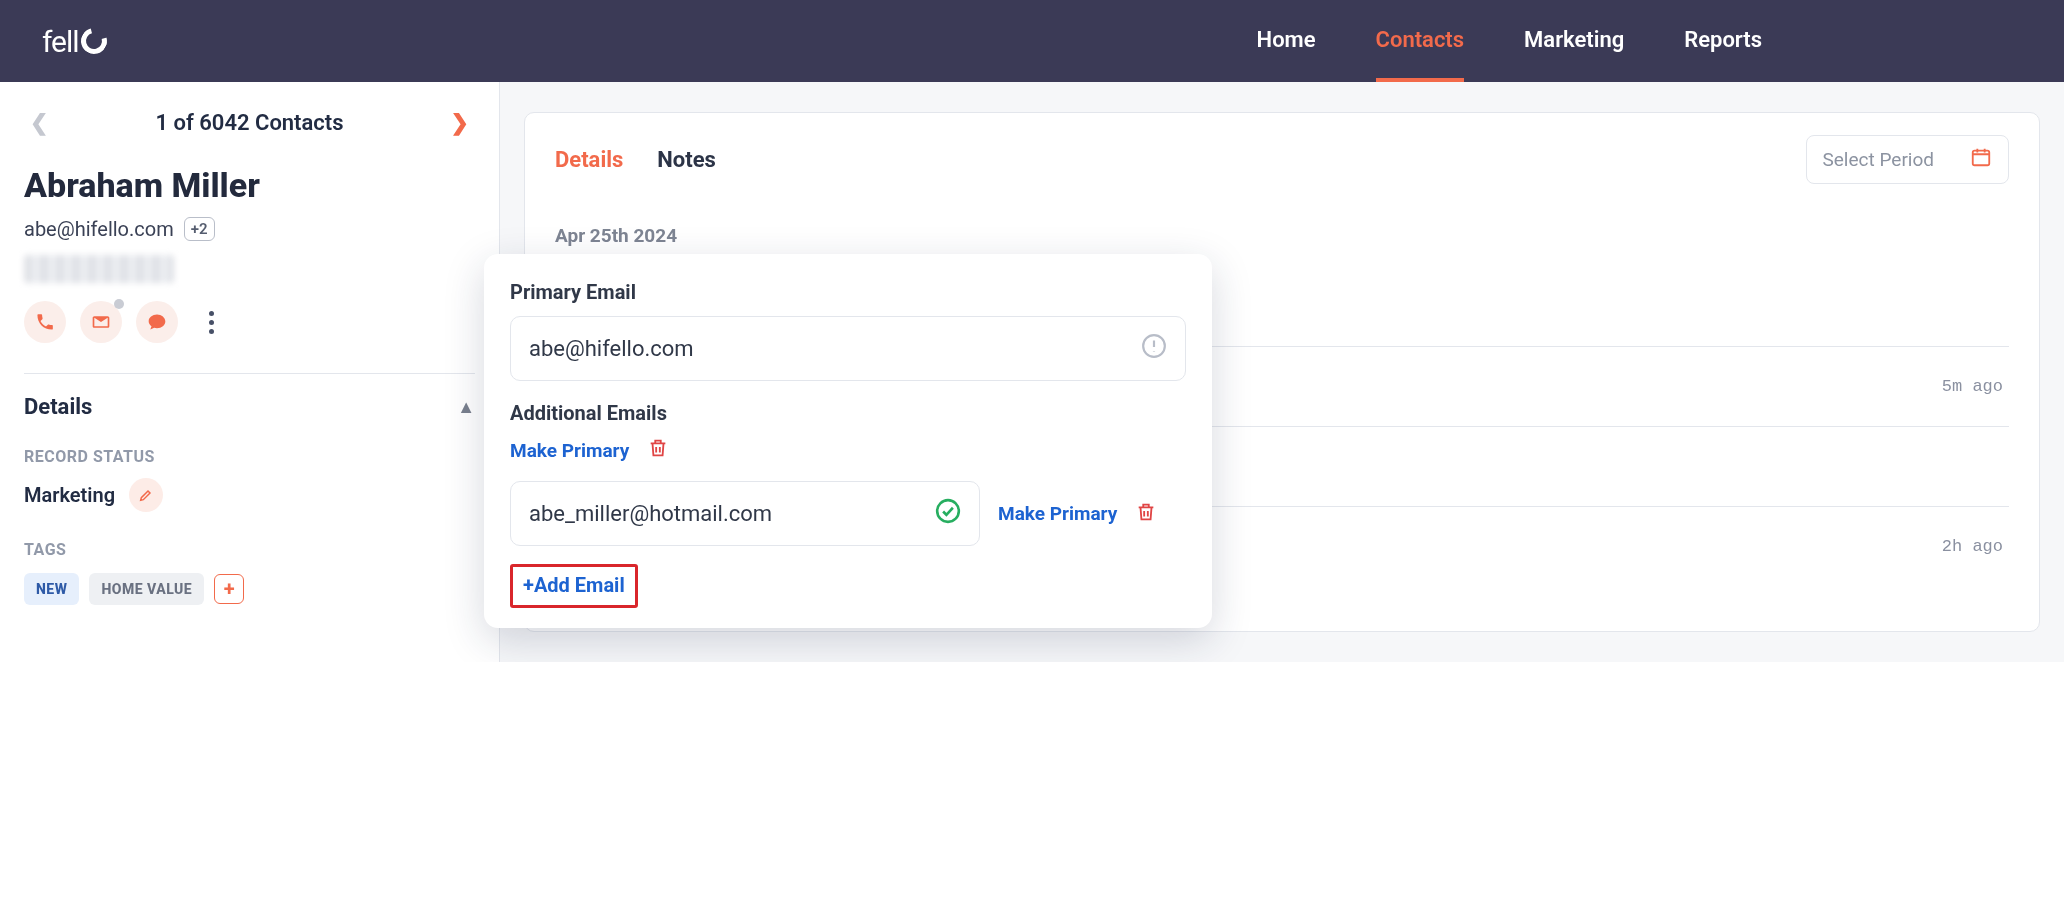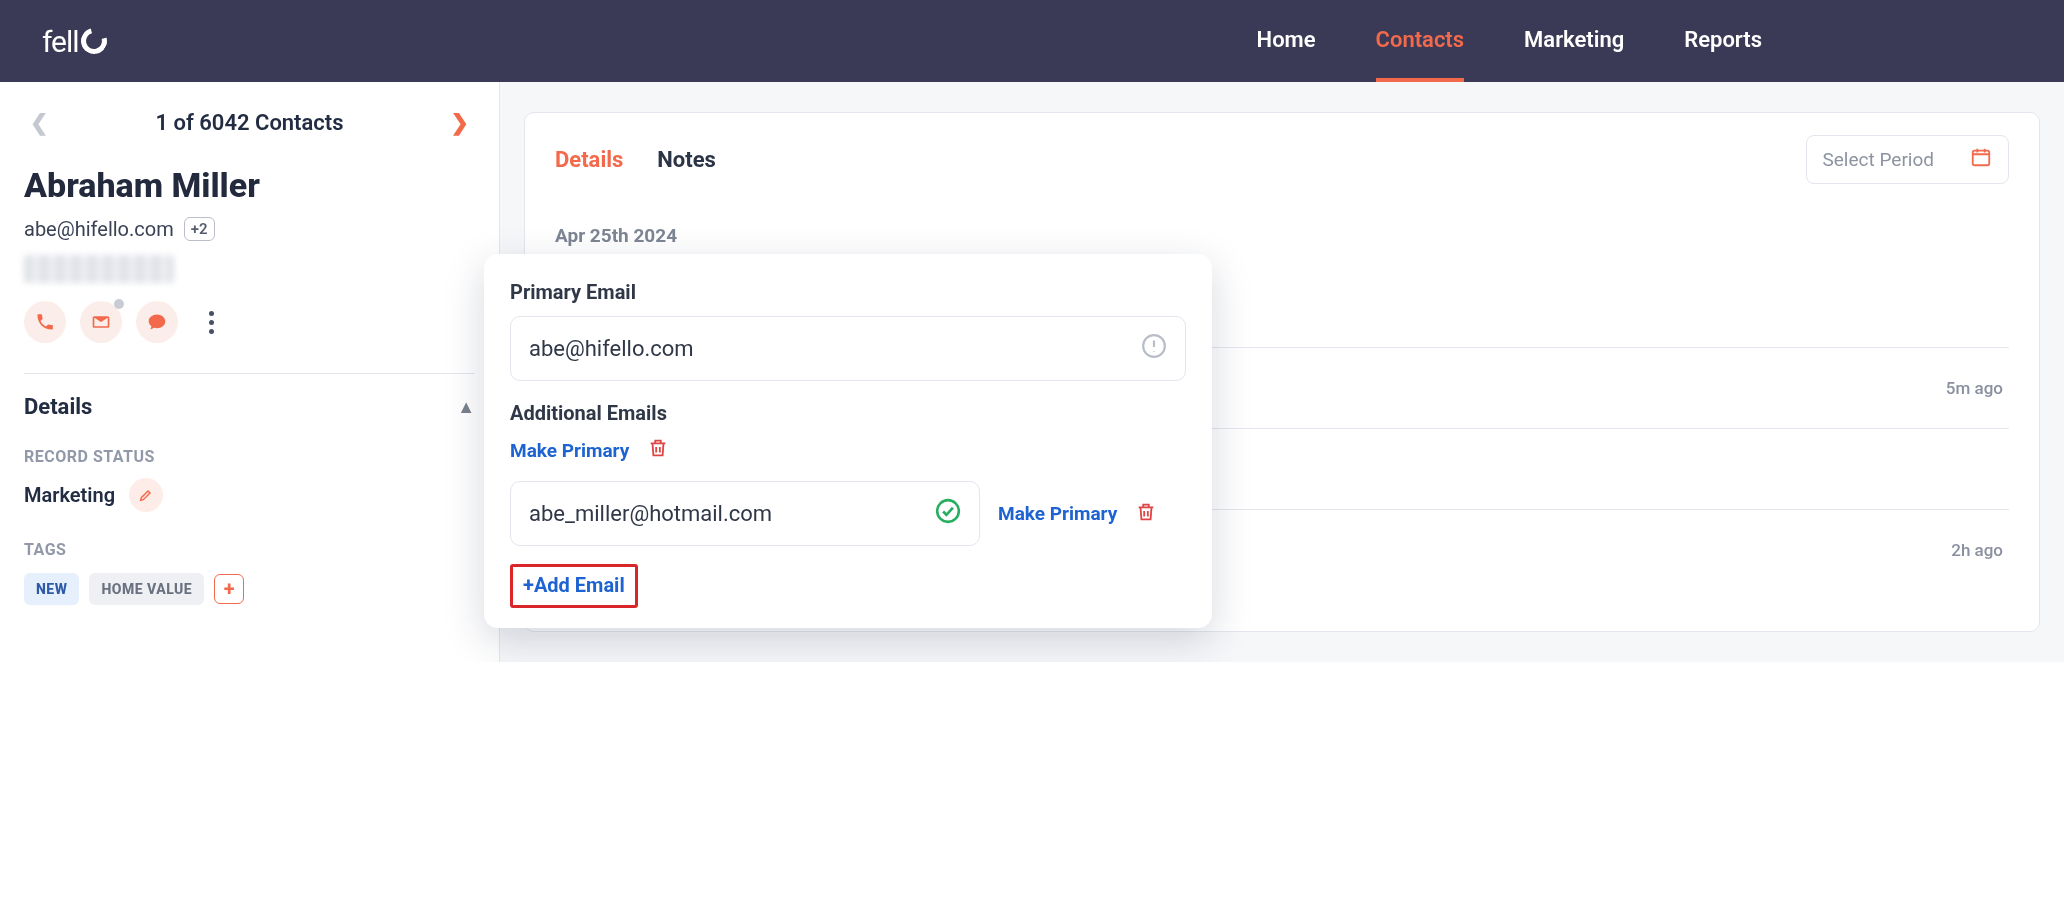--- a/index.html
+++ b/index.html
@@ -90,21 +90,21 @@
   .panel-top { display:flex; align-items:center; justify-content:space-between; }
   .tabs { display:flex; gap:34px; font-size:22px; font-weight:700; }
   .tab { cursor:pointer; color:#2c3447;}
   .tab.active { color: var(--orange); }
   .period-btn {
     border:1px solid var(--border); border-radius:8px; padding:10px 16px; display:flex; align-items:center; gap:36px;
     color:#8c93a1; font-size:19px; cursor:pointer;
   }
   .cal-icon svg{ width:22px; height:22px; stroke:var(--orange); fill:none;}
   .date-head { text-align:left; color:#7e8593; font-size:19px; font-weight:700; margin-top:40px;}
-  .activity-list { margin-top:20px; }
+  .activity-list { margin-top:20px;font-family:Liberation Mono, monospace; }
   .act-row {
     display:flex; align-items:center; gap:12px; padding:28px 6px; border-bottom:1px solid var(--border);
     font-size:20px; font-weight:600; color:#2c3447;
   }
   .act-row .ago { margin-left:auto; color:#8a90a0; font-size:17px; font-weight:500;}
 
   
   .popover {
     position:absolute; left:-40px; top:142px; width:728px; background:#fff; border-radius:14px;
     box-shadow: 0 12px 40px rgba(30,40,70,0.18); padding: 26px 26px 20px;

